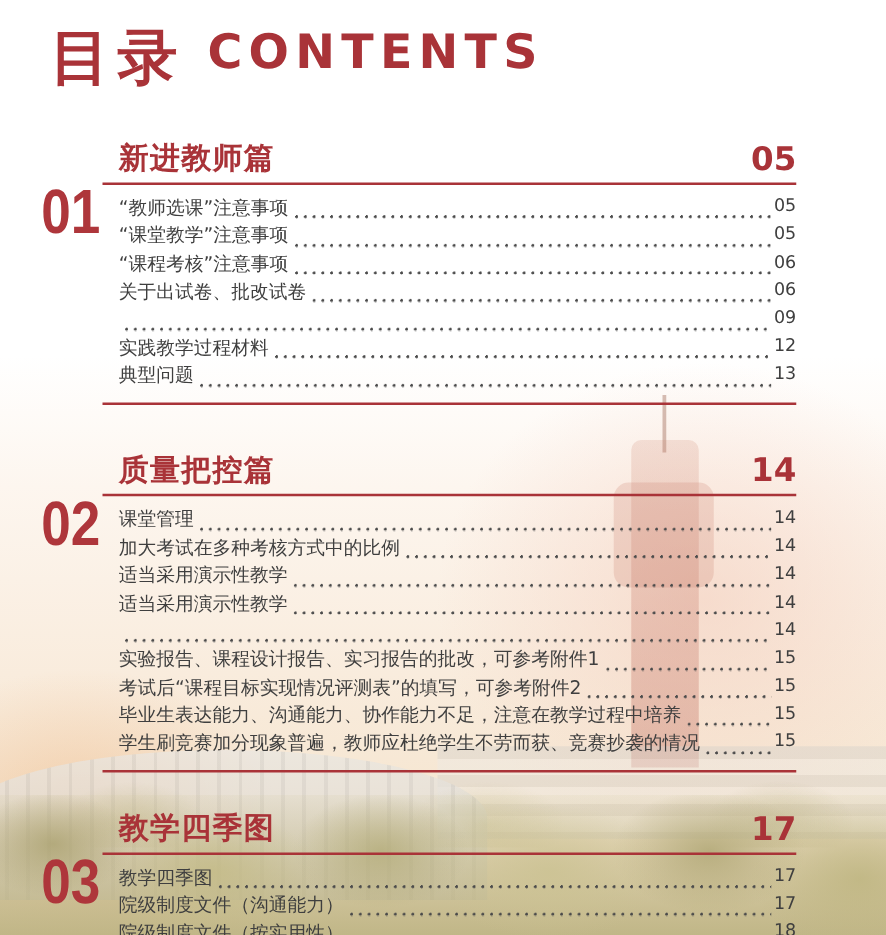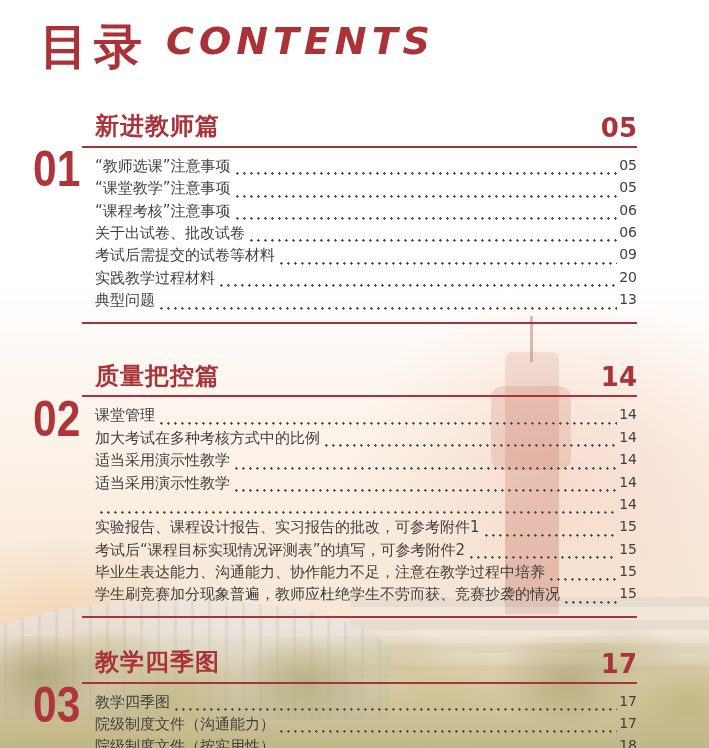--- a/index.html
+++ b/index.html
@@ -43,21 +43,21 @@
   .trees-top{left:0;right:0;bottom:70px;height:70px;opacity:.6;
     background:
       radial-gradient(80px 45px at 15% 70%,rgba(186,177,124,.7),rgba(186,177,124,0) 70%),
       radial-gradient(90px 50px at 55% 75%,rgba(199,190,140,.7),rgba(199,190,140,0) 70%),
       radial-gradient(85px 48px at 88% 72%,rgba(178,169,116,.7),rgba(178,169,116,0) 70%);}
 
   
   .content{position:relative;z-index:1;}
   .doc-title{margin:22px 0 0 40px;line-height:1;color:#A93338;font-weight:700;}
   .doc-title .t-cn{font-size:48px;letter-spacing:6px;vertical-align:top;}
-  .doc-title .t-en{font-size:38px;letter-spacing:5px;margin-left:18px;vertical-align:top;font-style:italic;}
+  .doc-title .t-en{font-size:38px;letter-spacing:5px;margin-left:18px;vertical-align:top;}
 
   .toc-section{position:relative;margin:0 72px 0 33px;}
   .sec-1{margin-top:42px;}
   .sec-2{margin-top:38px;}
   .sec-3{margin-top:30px;}
   .sec-num{
     position:absolute;left:0;top:32px;width:60px;
     font-family:"Liberation Sans",sans-serif;font-weight:700;
     font-size:50px;line-height:1;color:#AE363B;
     transform:scaleX(.85);transform-origin:left top;letter-spacing:0;
@@ -125,28 +125,27 @@
               <span class="item-label">“课程考核”注意事项</span>
               <span class="leader"></span>
               <span class="item-page">06</span>
             </div>
           <div class="toc-item">
               <span class="item-label">关于出试卷、批改试卷</span>
               <span class="leader"></span>
               <span class="item-page">06</span>
             </div>
           <div class="toc-item">
-              <span class="item-label">考试后需提交的试卷等材料</span>
               <span class="leader"></span>
               <span class="item-page">09</span>
             </div>
           <div class="toc-item">
               <span class="item-label">实践教学过程材料</span>
               <span class="leader"></span>
-              <span class="item-page">20</span>
+              <span class="item-page">12</span>
             </div>
           <div class="toc-item">
               <span class="item-label">典型问题</span>
               <span class="leader"></span>
               <span class="item-page">13</span>
             </div>
         </div>
         <div class="sec-divider"></div>
       </div>
     </section>

